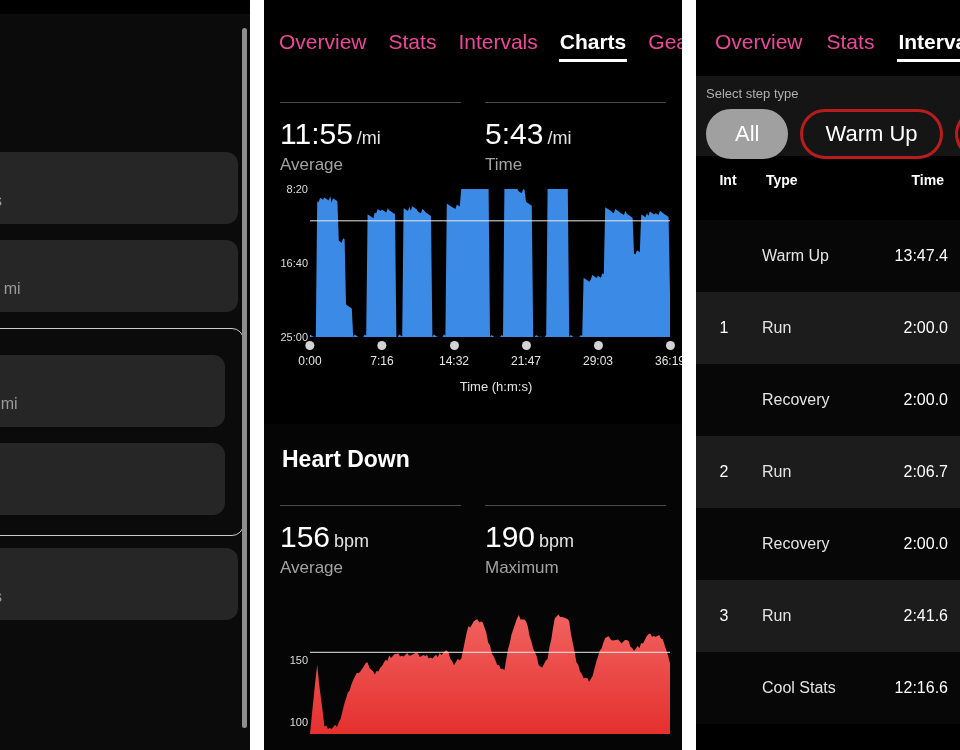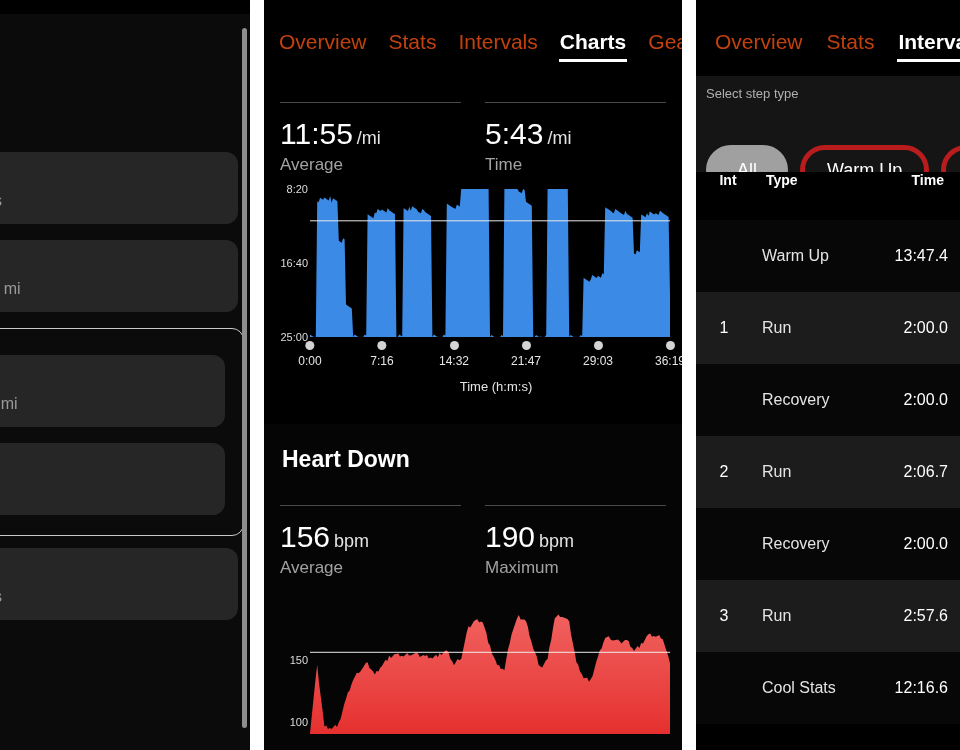--- a/index.html
+++ b/index.html
@@ -47,21 +47,21 @@
   #panel-mid .notch {
     position: absolute; top: -9px; left: 50%; transform: translateX(-50%);
     width: 26px; height: 18px; background: #000; border-radius: 0 0 10px 10px;
   }
   .tabbar {
     position: absolute; top: 26px; left: 0; right: 0; height: 60px;
     display: flex; align-items: flex-start; gap: 20px;
     padding-left: 14px; background: #000;
   }
   .tab {
-    position: relative; color: #c2410c; font-size: 21px; padding: 4px 1px 12px 1px; white-space: nowrap;
+    position: relative; color: #ec4899; font-size: 21px; padding: 4px 1px 12px 1px; white-space: nowrap;
   }
   .tab.active { color: #ffffff; font-weight: bold; }
   .tab.active::after {
     content: ""; position: absolute; left: 0; right: 0; bottom: 4px; height: 3px; background: #fff;
   }
 
   .card-section { position: absolute; left: 0; right: 0; background: #000; }
   #pace-card { top: 88px; height: 328px; }
   #hr-card { top: 424px; height: 326px; background: #050505; }
   .section-title {
@@ -88,27 +88,27 @@
   }
   .xtick .lbl { color: #e6e6e6; font-size: 12px; white-space: nowrap; }
   .axis-caption {
     position: absolute; left: 46px; right: 0; text-align: center;
     color: #e4e4e4; font-size: 13px;
   }
 
   
   #panel-right { left: 696px; width: 264px; }
   #panel-right .tabbar { padding-left: 18px; gap: 22px; }
-  .filter-zone { position: absolute; top: 76px; left: 0; right: 0; height: 96px; background: #151515; }
+  .filter-zone { position: absolute; top: 76px; left: 0; right: 0; height: 80px; background: #151515; }
   .filter-label { color: #b0b0b0; font-size: 13px; padding: 10px 0 0 10px; }
   .pill-row { display: flex; gap: 12px; padding: 8px 0 0 10px; }
   .pill {
-    border: 5px solid #b91c1c; border-radius: 26px;
+    border: 3px solid #b91c1c; border-radius: 26px;
     height: 50px; display: flex; align-items: center; justify-content: center;
-    color: #ffffff; font-size: 18px; padding: 0 22px; white-space: nowrap; flex: none; margin-top: 36px;
+    color: #ffffff; font-size: 22px; padding: 0 22px; white-space: nowrap; flex: none;
   }
   .pill.selected { background: #a0a0a0; border-color: #a0a0a0; color: #ffffff; padding: 0 26px; }
 
   .tbl-head {
     position: absolute; top: 172px; left: 4px; right: 0; height: 48px;
     background: #000; display: flex; align-items: flex-start;
   }
   .tbl-rows { position: absolute; top: 220px; left: 0; right: 0; bottom: 0; background: #000; }
   .tbl-row { display: flex; align-items: center; height: 72px; }
   .tbl-row.odd { background: #1c1c1c; }
@@ -301,21 +301,21 @@
           <div class="c-time">2:06.7</div>
         </div>
         <div class="tbl-row even">
           <div class="c-int"></div>
           <div class="c-type">Recovery</div>
           <div class="c-time">2:00.0</div>
         </div>
         <div class="tbl-row odd">
           <div class="c-int">3</div>
           <div class="c-type">Run</div>
-          <div class="c-time">2:57.6</div>
+          <div class="c-time">2:41.6</div>
         </div>
         <div class="tbl-row even">
           <div class="c-int"></div>
           <div class="c-type">Cool Stats</div>
           <div class="c-time">12:16.6</div>
         </div>
       </div>
   </div>
 
 </div>

